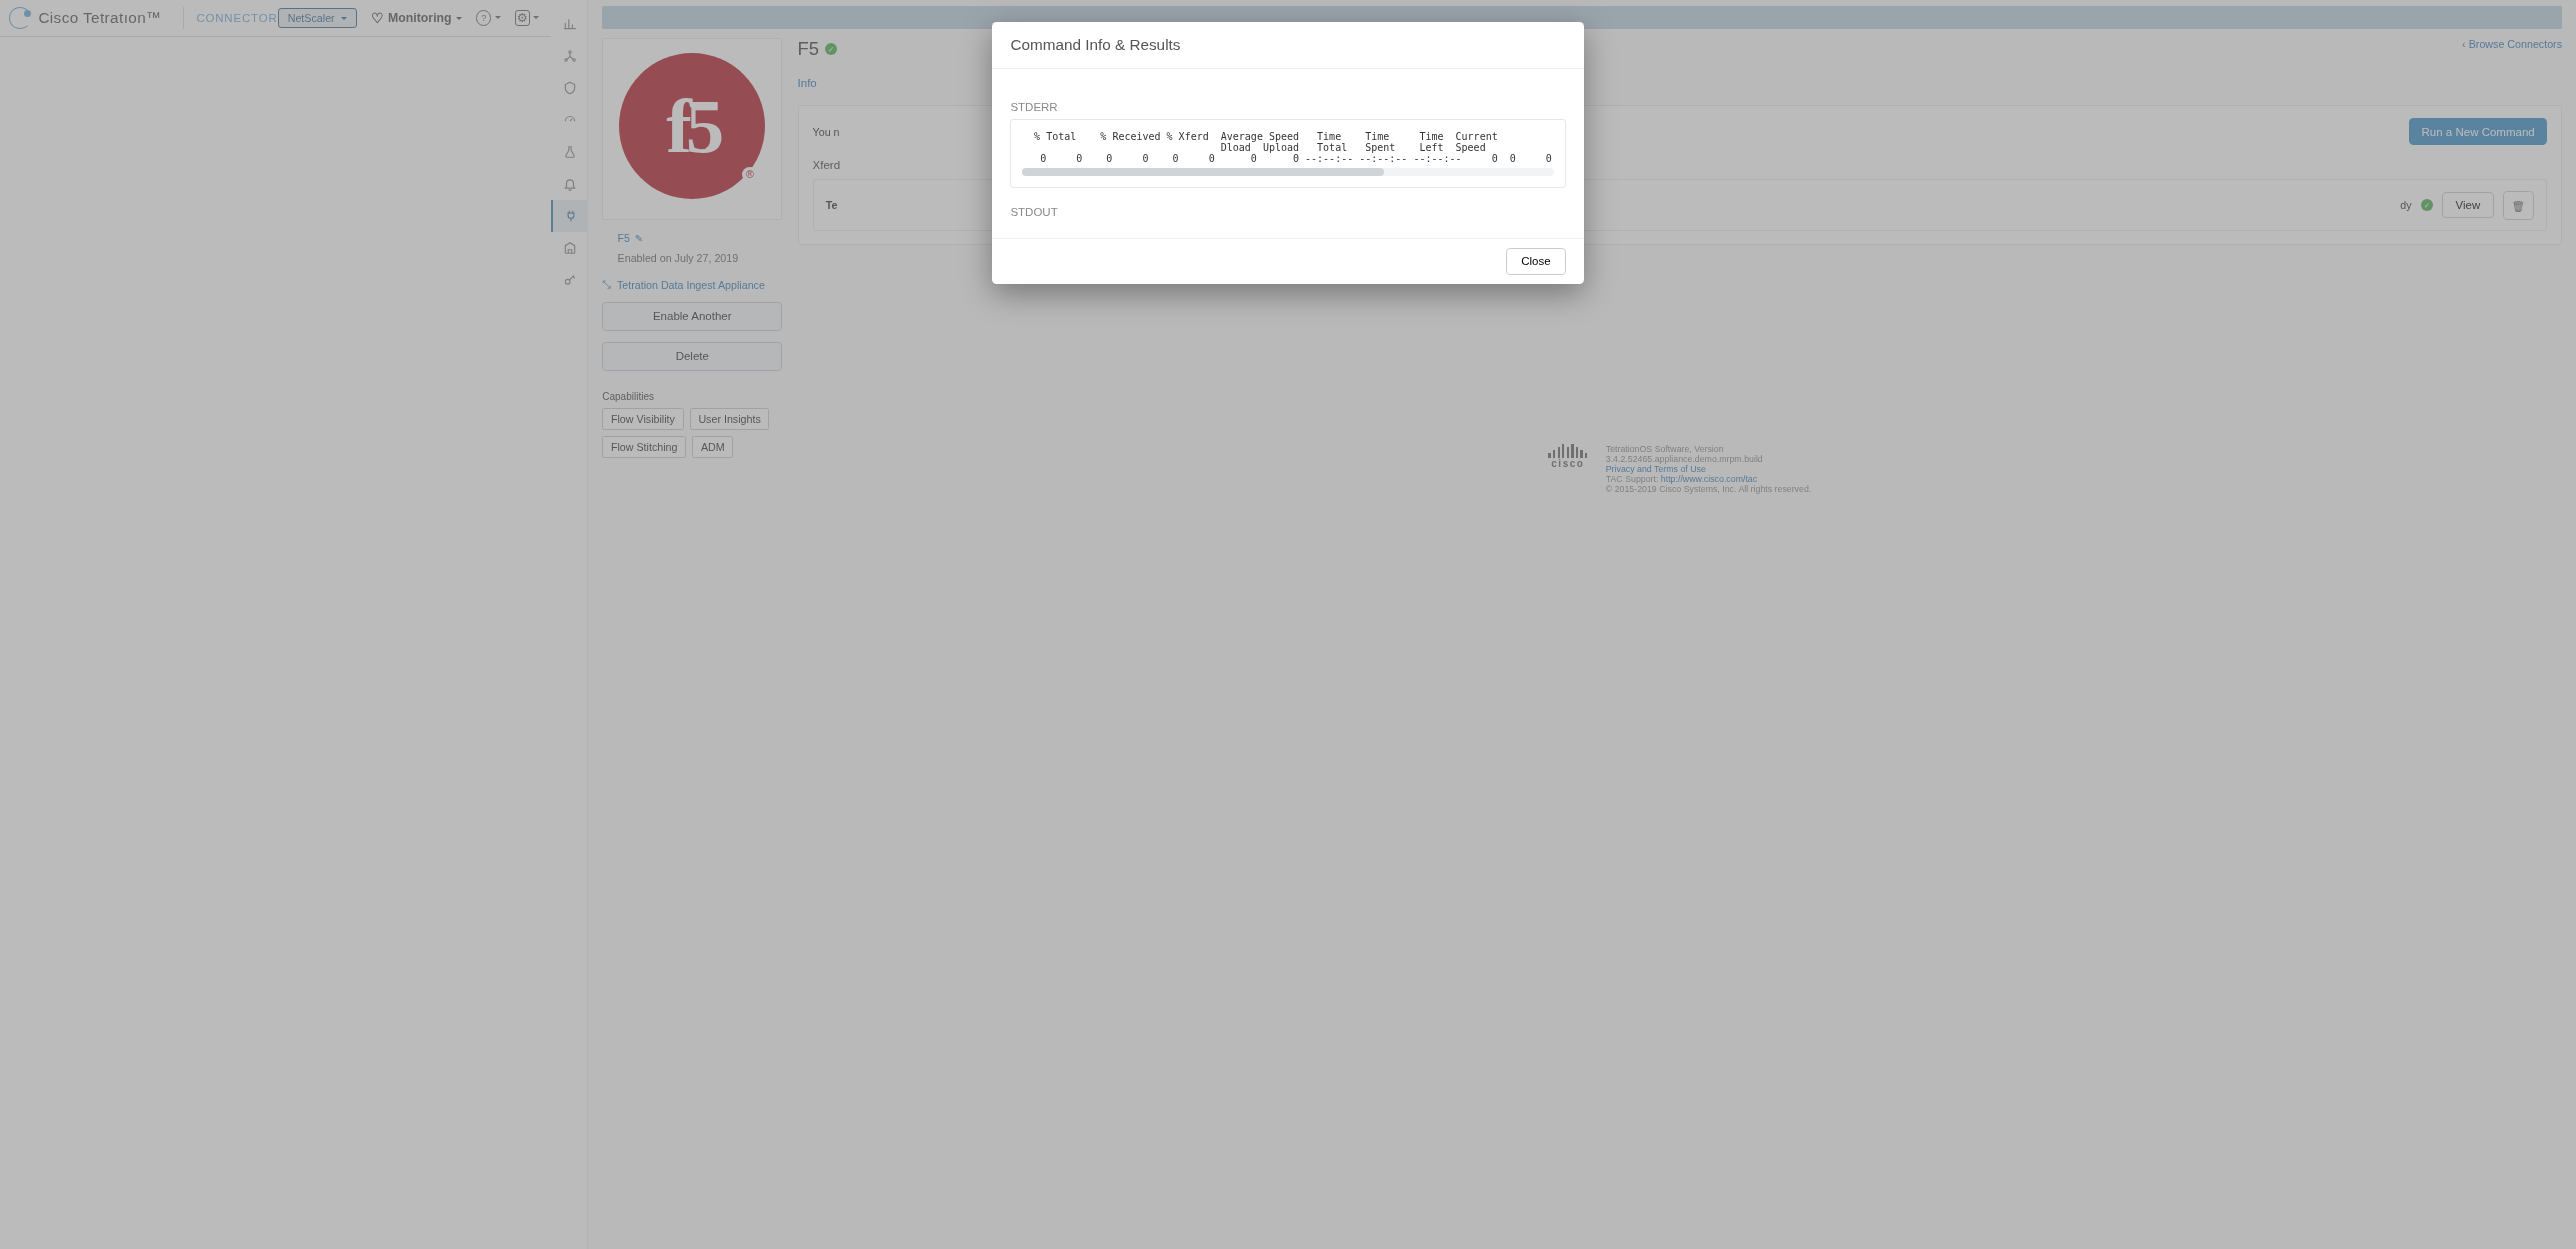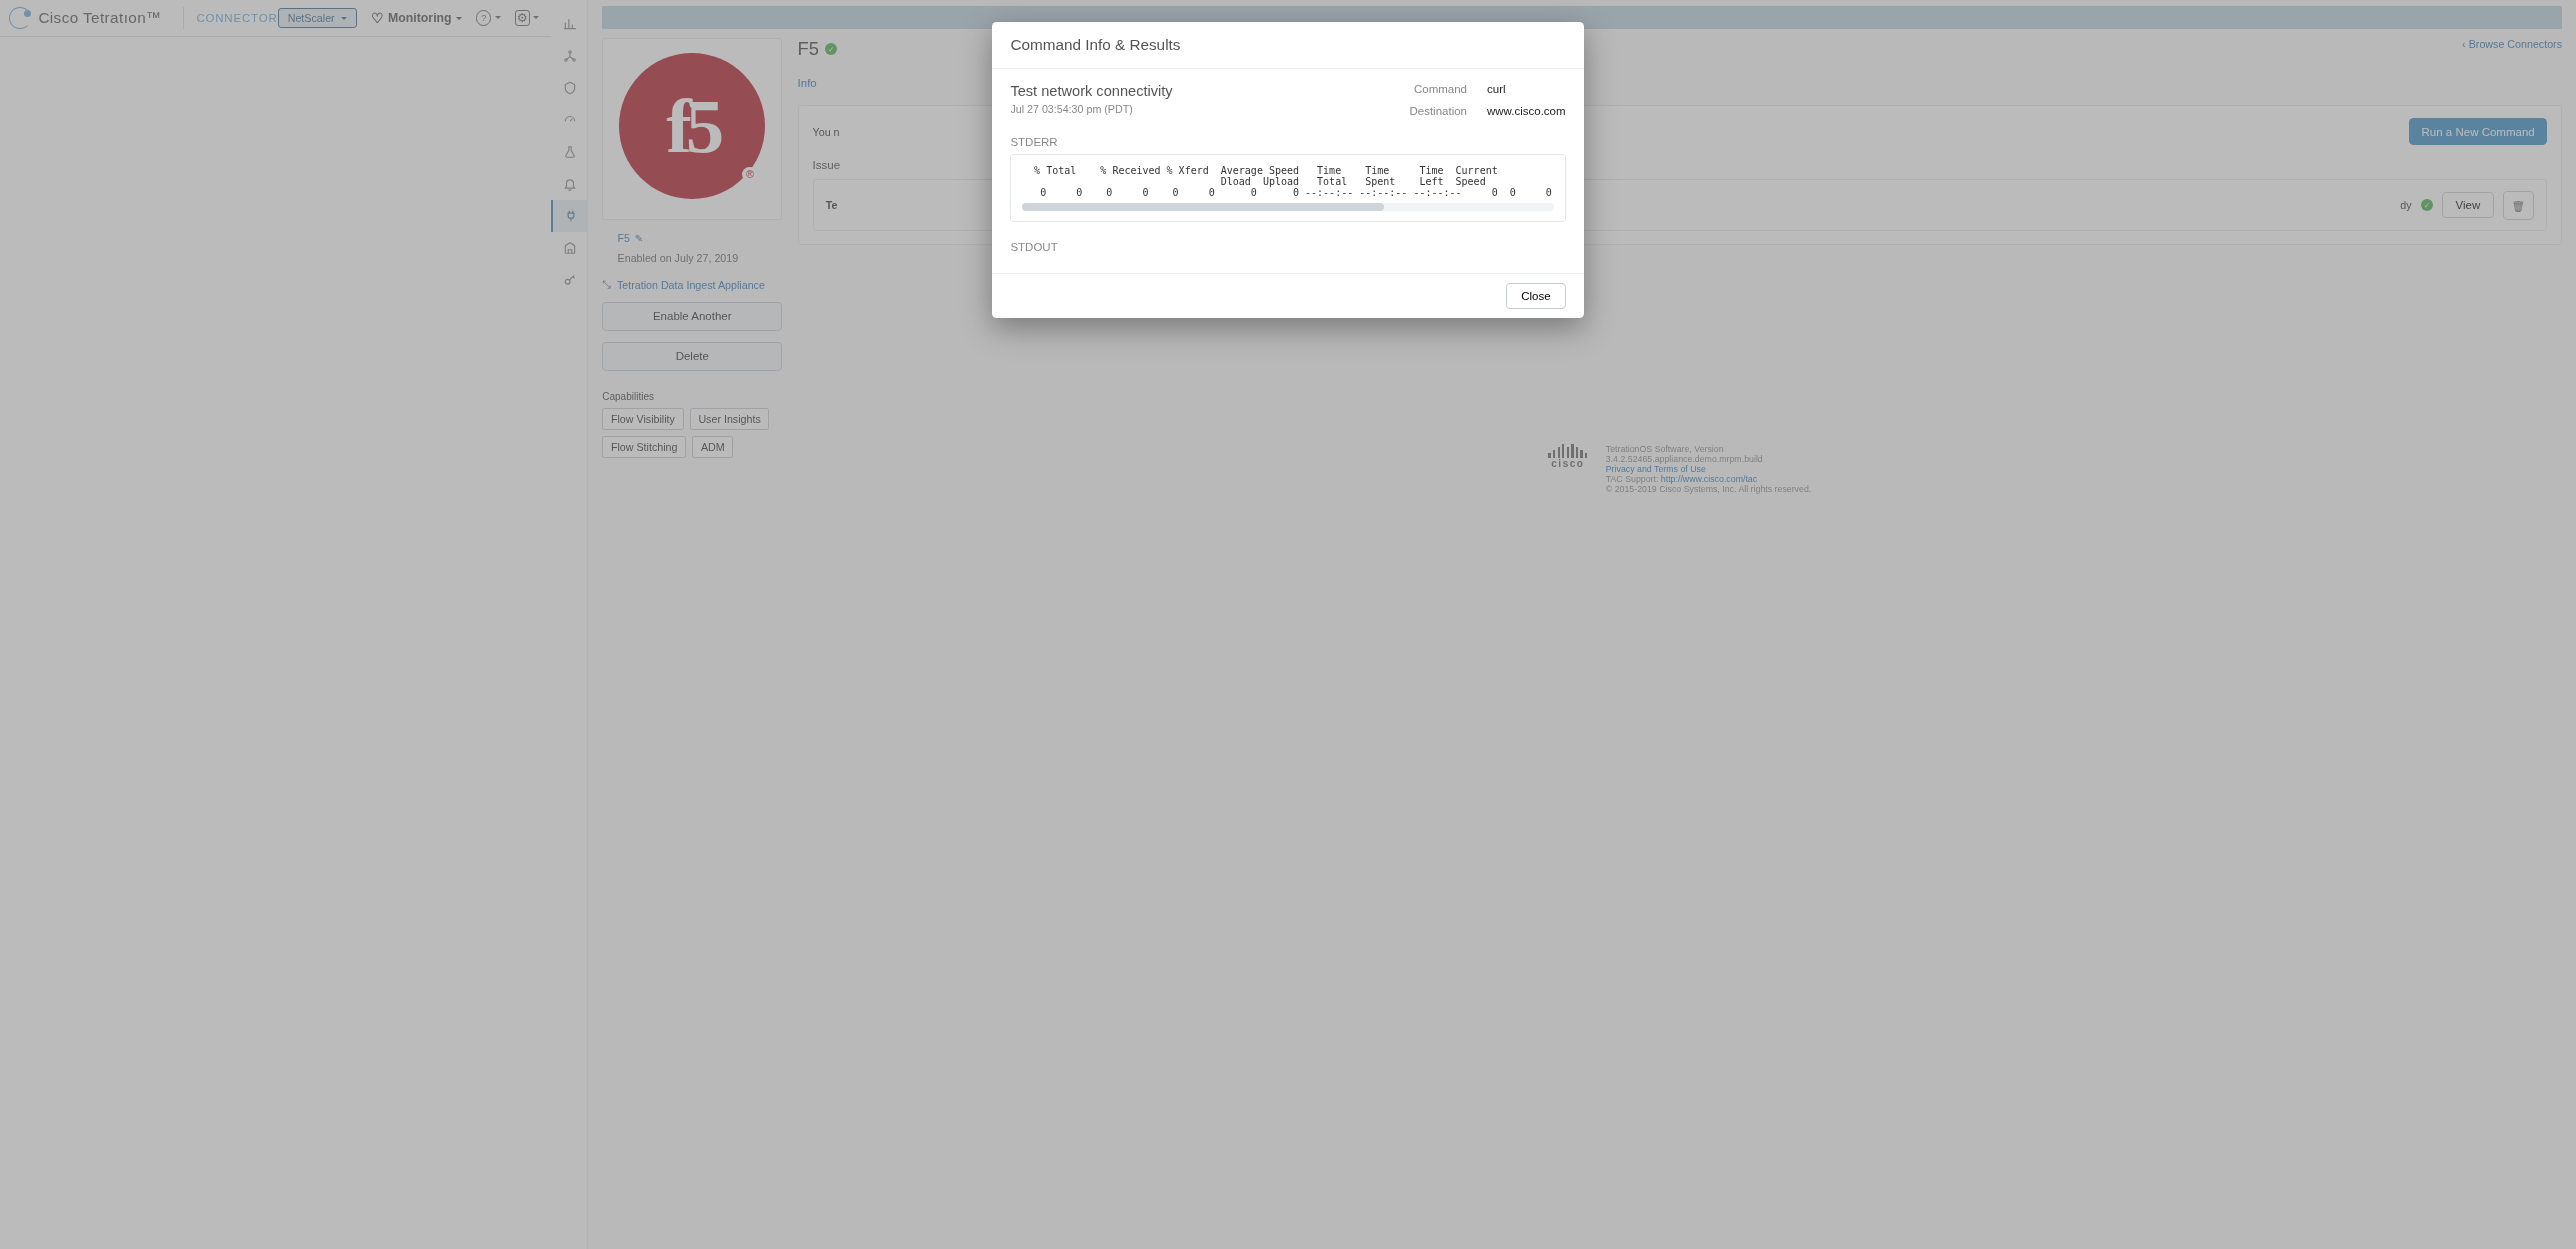--- a/index.html
+++ b/index.html
@@ -304,21 +304,21 @@
             </a>
           </div>
           <div class="tabs">
             <a class="tab">Info</a>
           </div>
           <div class="content-card">
             <div class="run-row">
               <span>You n</span>
               <button class="run-btn">Run a New Command</button>
             </div>
-            <div class="issued-title">Issue</div>
+            <div class="issued-title">Xferd</div>
             <div class="issued-card">
               <span class="issued-left">Te</span>
               <div class="issued-right">
                 <span>dy</span>
                 <span class="green-dot">✓</span>
                 <button class="btn-view">View</button>
                 <button class="btn-del"><span class="trash"></span></button>
               </div>
             </div>
           </div>
@@ -352,32 +352,20 @@
       </div>
     </div>
   </div>
 
   <div class="overlay">
     <div class="modal">
       <div class="modal-header">
         <div class="modal-title">Command Info &amp; Results</div>
       </div>
       <div class="modal-body">
-        <div class="cmd-row">
-          <div>
-            <div class="cmd-left-title">Test network connectivity</div>
-            <div class="cmd-time">Jul 27 03:54:30 pm (PDT)</div>
-          </div>
-          <div class="kv-grid">
-            <div class="kv-key">Command</div>
-            <div class="kv-val">curl</div>
-            <div class="kv-key">Destination</div>
-            <div class="kv-val">www.cisco.com</div>
-          </div>
-        </div>
 
         <div class="section-label">STDERR</div>
         <div class="codebox">
           <pre>  % Total    % Received % Xferd  Average Speed   Time    Time     Time  Current
                                  Dload  Upload   Total   Spent    Left  Speed
    0     0    0     0    0     0      0      0 --:--:-- --:--:-- --:--:--     0  0     0    0     0    0     0</pre>
           <div class="hscroll-track">
             <div class="hscroll-thumb"></div>
           </div>
         </div>

